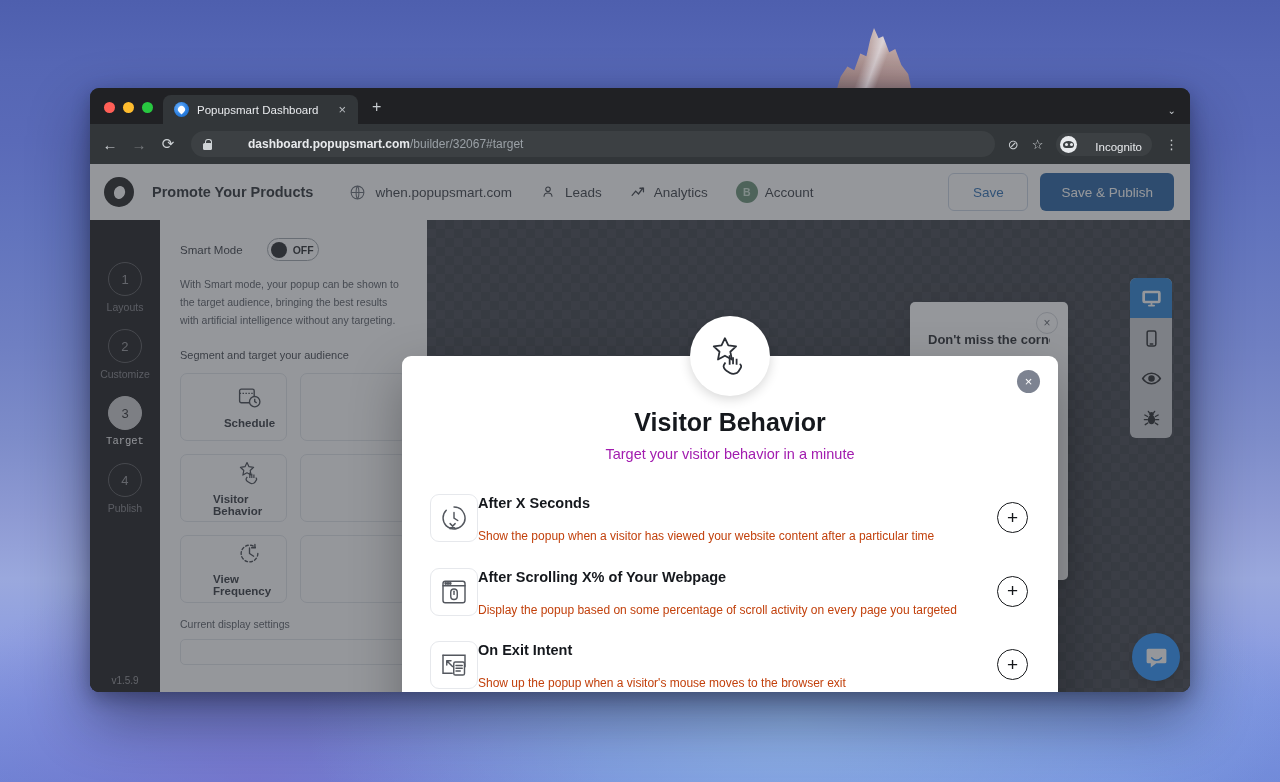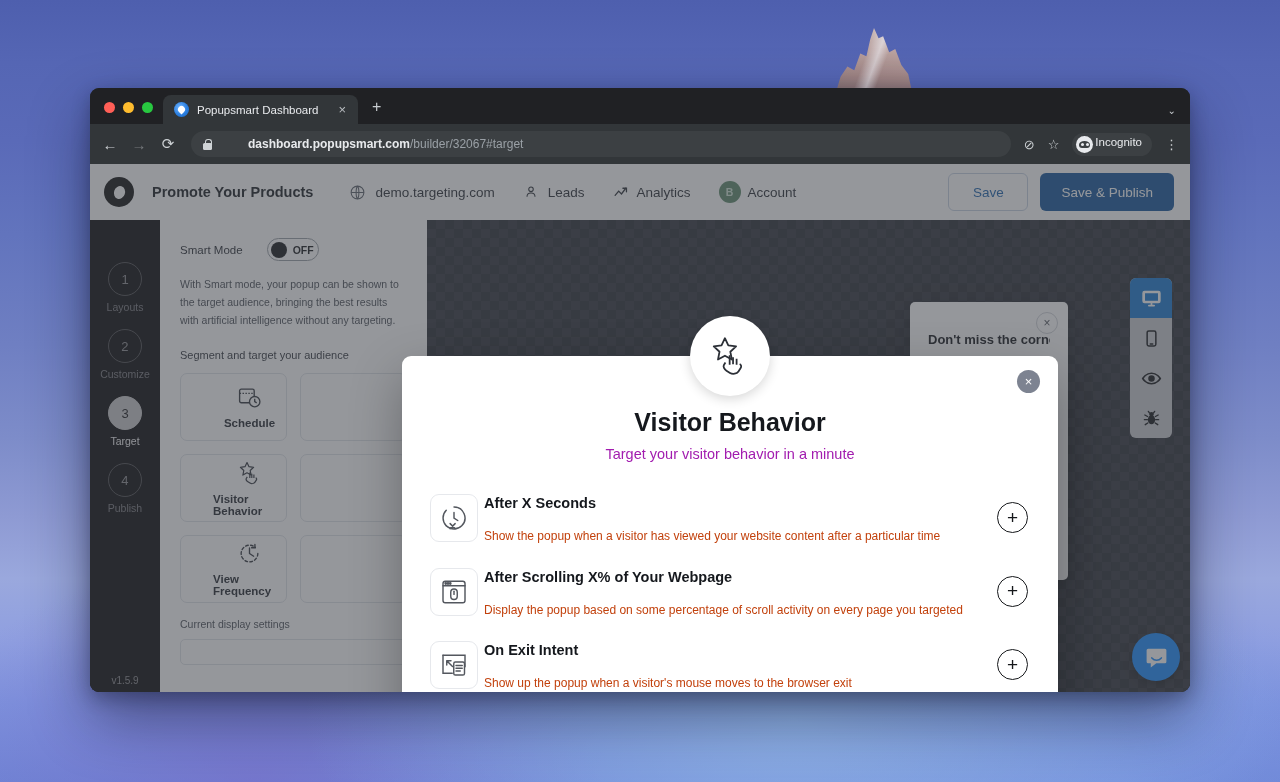--- a/index.html
+++ b/index.html
@@ -66,21 +66,21 @@
             display: flex; align-items: center; gap: 8px; padding: 0 12px; margin-left: 2px;}
   .lock { width: 9px; height: 11px; position: relative; flex: none; }
   .lock::before { content: ""; position: absolute; left: 0; bottom: 0; width: 9px; height: 6.5px;
                   background: #cfd3d6; border-radius: 1.5px; }
   .lock::after { content: ""; position: absolute; left: 2px; top: 0; width: 5px; height: 6px;
                  border: 1.4px solid #cfd3d6; border-bottom: none; border-radius: 3px 3px 0 0; }
   .urltext { font-size: 12px; color: #9aa0a6; white-space: nowrap; margin-left: 28px; }
   .urltext b { color: #e8eaed; font-weight: 700; }
   .omni-right { display: flex; align-items: center; gap: 13px; }
   .omni-right span { color: #cdd1d4; font-size: 13px; }
-  .incog { display: flex; align-items: flex-start; gap: 2px; background: #3c4043;
+  .incog { display: flex; align-items: flex-end; gap: 18px; background: #3c4043;
            border-radius: 12px; padding: 3px 10px 3px 4px; }
   .incog .ava { width: 17px; height: 17px; border-radius: 50%; background: #e8eaed;
                 display:flex; align-items:center; justify-content:center; }
   .incog .ava i { display:block; width:11px; height:7px; border-radius:50% 50% 3px 3px;
                   background:#3c4043; position:relative; }
   .incog .ava i::before, .incog .ava i::after { content:""; position:absolute; top:2.5px;
                   width:3px;height:3px;border-radius:50%;background:#e8eaed;}
   .incog .ava i::before{left:1.2px;} .incog .ava i::after{right:1.2px;}
   .incog span { font-size: 11.5px; color: #e8eaed; }
   
@@ -110,21 +110,21 @@
   .workspace { display: flex; height: 472px; }
   
   .rail { width: 70px; background: #0b0b0c; display: flex; flex-direction: column;
           align-items: center; padding-top: 42px; flex: none; position: relative; }
   .step { display: flex; flex-direction: column; align-items: center; margin-bottom: 16px; }
   .stepcircle { width: 34px; height: 34px; border-radius: 50%; border: 1px solid #4c4c50;
                 display: flex; align-items: center; justify-content: center;
                 font-size: 13px; color: #8e8e93; }
   .step.active .stepcircle { background: #c9c9cb; border-color: #c9c9cb; color: #1a1a1c; }
   .steplabel { font-size: 10.5px; color: #7a7a80; margin-top: 5px; }
-  .step.active .steplabel { color: #f2f2f4; }
+  .step.active .steplabel { color: #f2f2f4; font-family: Liberation Mono, monospace; }
   .version { position: absolute; bottom: 6px; font-size: 10px; color: #8b8b90; }
   
   .settings { width: 267px; background: #fff; padding: 18px 20px 0 20px; flex: none;
               position: relative; overflow: hidden; }
   .smartrow { display: flex; align-items: center; gap: 24px; }
   .smartlabel { font-size: 11.5px; color: #2b2f36; }
   .toggle { width: 52px; height: 23px; border-radius: 12px; border: 1px solid #9aa0a6;
             display: flex; align-items: center; padding: 0 3px; gap: 6px; }
   .toggle .knob { width: 16px; height: 16px; border-radius: 50%; background: #16181b; flex:none;}
   .toggle .tog-txt { font-size: 10.5px; font-weight: 700; color: #16181b; }
@@ -176,21 +176,21 @@
            overflow: hidden; }
   .modalbadge { position: absolute; left: 600px; top: 152px; width: 80px; height: 80px;
                 border-radius: 50%; background: #fff; display: flex; align-items: center;
                 justify-content: center; box-shadow: 0 3px 12px rgba(0,0,0,.16); z-index: 4; }
   .mclose { position: absolute; right: 18px; top: 14px; width: 23px; height: 23px;
             border-radius: 50%; background: #7d8391; color: #fff; font-size: 13px;
             display: flex; align-items: center; justify-content: center; }
   .mtitle { text-align: center; font-size: 25px; font-weight: 700; color: #15181d; margin-top: 52px; }
   .msub { text-align: center; font-size: 14.5px; color: #a21caf; margin-top: 9px; }
   .mlist { margin-top: 20px; padding: 0 30px 0 28px; height: 342px; overflow: hidden; }
-  .mrow { display: flex; align-items: flex-start; gap: 6px; padding: 10px 0; min-height: 70px; }
+  .mrow { display: flex; align-items: flex-start; gap: 0; padding: 10px 0; min-height: 70px; }
   .ricon { width: 48px; height: 48px; border: 1px solid #e6e8ec; border-radius: 9px;
            display: flex; align-items: center; justify-content: center; flex: none;
            position: relative; margin-top: 2px; }
   .rtext { flex: 1; padding-top: 3px; }
   .rtitle { font-size: 14.5px; font-weight: 700; color: #15181d; }
   .rdesc { font-size: 12px; color: #c2410c; line-height: 1.55; margin-top: 16px; }
   .raction { width: 31px; height: 31px; border-radius: 50%; flex: none; margin-top: 10px;
              display: flex; align-items: center; justify-content: center; }
   .raction.add { border: 1.8px solid #16181b; color: #16181b; font-size: 19px; line-height: 0; }
   svg { display: block; }
@@ -248,21 +248,21 @@
             <i></i>
           </span>
         <span class="projname">Promote Your Products</span>
         <div class="sitegroup">
           <span>
             <svg width="17" height="17" viewBox="0 0 24 24" fill="none" stroke="#5a6069" stroke-width="1.5">
               <circle cx="12" cy="12" r="9"></circle>
                 <path d="M3 12h18M12 3c2.6 3 2.6 15 0 18M12 3c-2.6 3-2.6 15 0 18"></path>
             </svg>
           </span>
-          <span class="siteurl">demo.targeting.com</span>
+          <span class="siteurl">when.popupsmart.com</span>
         </div>
         <div class="navgroup">
           <div class="navitem">
             <span>
               <svg width="16" height="16" viewBox="0 0 24 24" fill="none" stroke="#2b2f36" stroke-width="1.6">
                 <circle cx="9" cy="8" r="3.4"></circle>
                   <path d="M3 19c0-3.4 2.7-5.6 6-5.6s6 2.2 6 5.6"></path>
               </svg>
             </span>
             <span>Leads</span>

